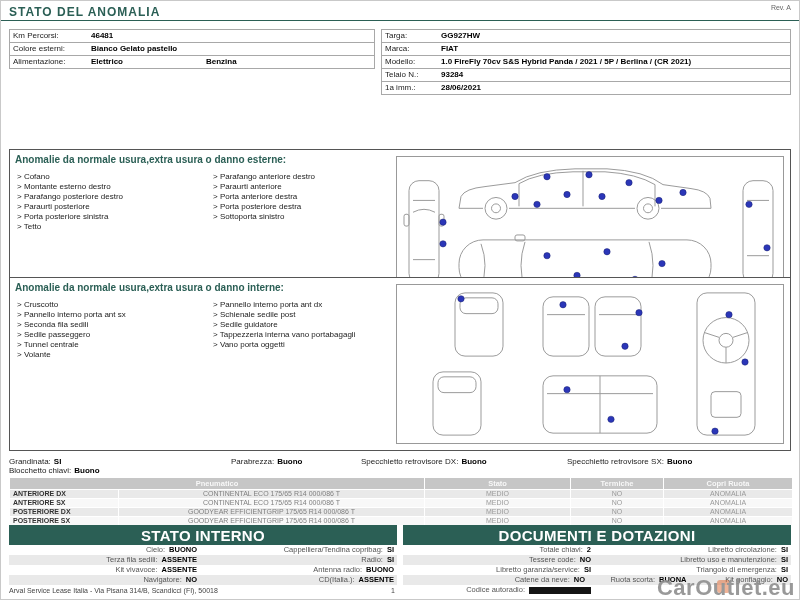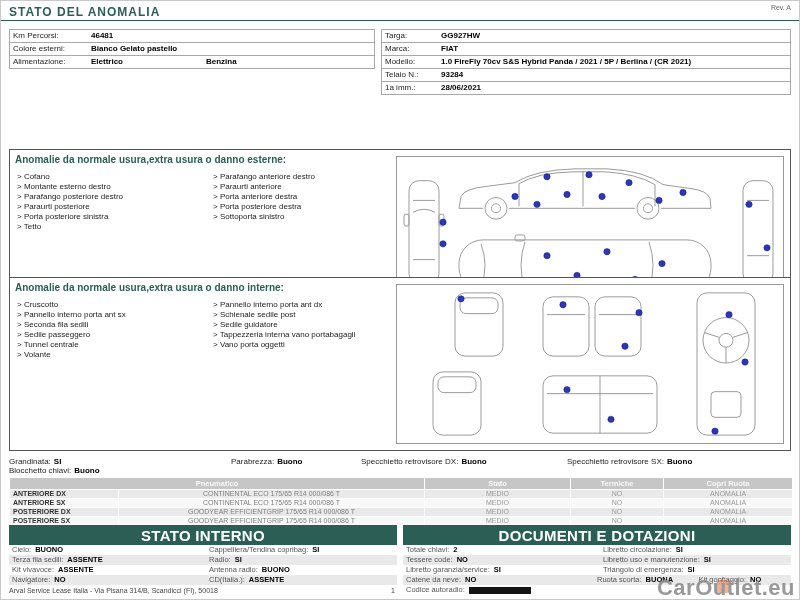--- a/index.html
+++ b/index.html
@@ -58,21 +58,21 @@
   .td-pos { font-weight:bold; color:#333; font-size:7.5px; }
   .td-spec { text-align:center; color:#808080; }
   .td-c { text-align:center; color:#9a9a9a; }
 
   
   .bottom-tables { position:absolute; top:524px; left:8px; right:8px; display:flex; gap:6px; }
   .bt { flex:1; }
   .bt-header { background:#2b5f55; color:#fff; font-size:15px; font-weight:bold; text-align:center; padding:2px 0 1px; letter-spacing:.3px; }
   .kv-row { display:flex; gap:12px; padding:1px 3px; min-height:9.5px; background:#fff; }
   .kv-row.alt { background:#e9e9e9; }
-  .kv-pair { display:flex; justify-content:flex-start; overflow:hidden; min-width:0; }
+  .kv-pair { display:flex; justify-content:flex-end; overflow:hidden; min-width:0; }
   .kv-label { color:#555; font-size:7.5px; line-height:8px; white-space:nowrap; }
   .kv-value { font-weight:bold; font-size:7.5px; line-height:8px; color:#000; margin-left:4px; white-space:nowrap; }
   .kv-value.redacted-box { width:62px; height:7px; background:#141414; align-self:center; flex:none; }
 
   
   .footer { position:absolute; top:586px; left:8px; right:8px; font-size:7px; color:#444; }
   .footer .page-num { position:absolute; left:382px; top:0; }
   .watermark { position:absolute; right:4px; bottom:-2px; font-size:22px; font-weight:bold; color:#8f8f8f; opacity:.9; }
   .wm-badge { position:absolute; left:60px; top:5px; width:13px; height:13px; background:#dd5517; opacity:.5; border-radius:3px; }
   .wm-text { position:relative; letter-spacing:.5px; }

